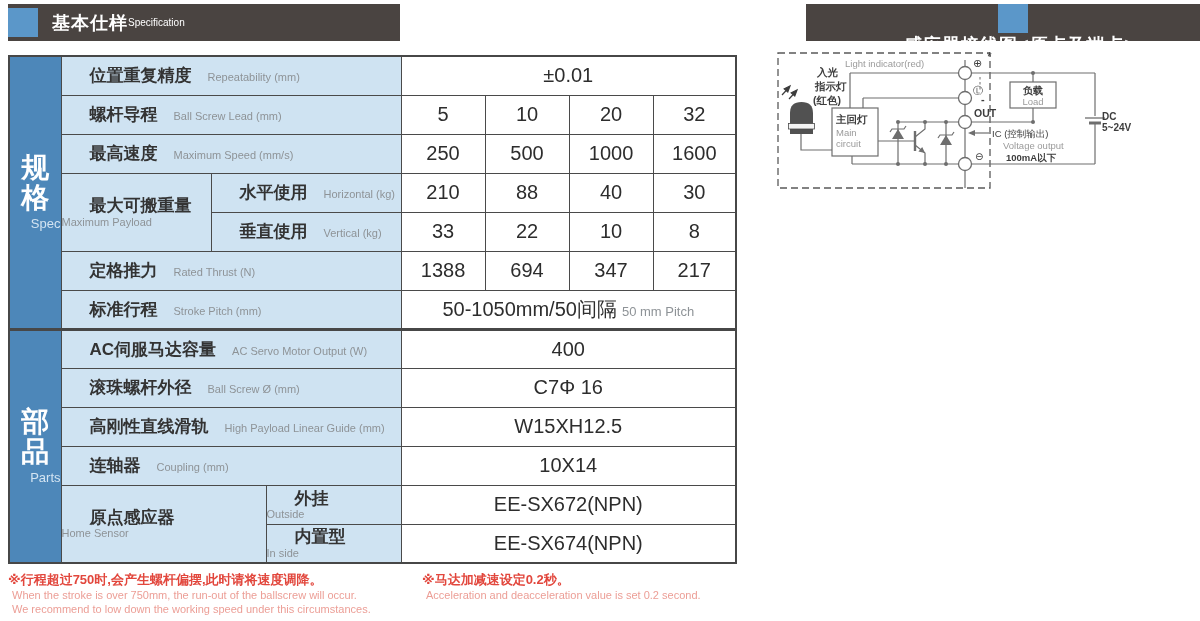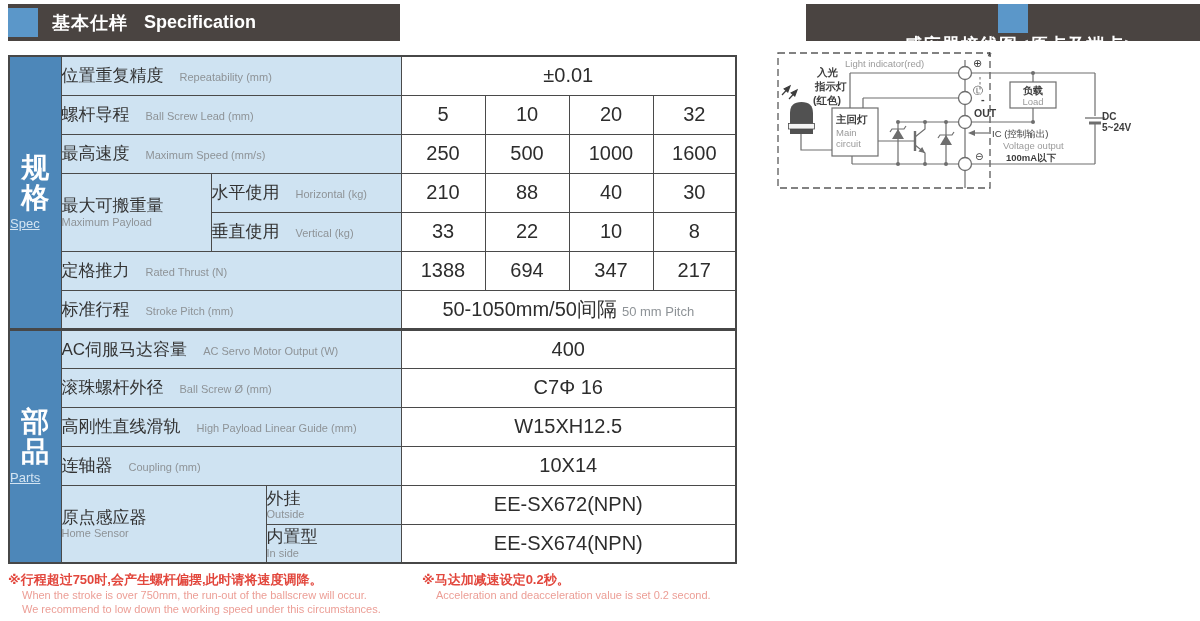--- a/index.html
+++ b/index.html
@@ -5,53 +5,53 @@
   html,body{margin:0;padding:0;}
   body{
     width:1200px;height:621px;position:relative;background:#ffffff;
     font-family:"Liberation Sans","DejaVu Sans",sans-serif;
     -webkit-font-smoothing:antialiased;
   }
   
   .hdr{position:absolute;height:37px;background:#4a4441;display:flex;align-items:center;color:#fff;overflow:hidden;}
   .hdr .sq{width:30px;height:29px;background:#5b97c9;flex:0 0 auto;}
   .hdr .zh{font-size:18px;font-weight:bold;margin-left:14px;letter-spacing:1px;white-space:nowrap;}
-  .hdr .en{font-size:18px;font-weight:bold;margin-left:16px;white-space:nowrap;}
+  .hdr .en{font-size:10px;font-weight:normal;margin-left:0;white-space:nowrap;}
   #hdr-left{left:8px;top:4px;width:392px;}
   #hdr-right{left:806px;top:4px;width:414px;flex-direction:column;}
 
   
   table.spec{
     position:absolute;left:8px;top:55px;width:727px;
     border-collapse:collapse;table-layout:fixed;
     border:2px solid #474747;
   }
   table.spec td{border:1px solid #4a4a4a;padding:0;overflow:hidden;}
   table.spec tr{height:39px;}
   tr.section-split td{border-top:3px solid #474747;}
 
   td.colhead{background:#4d87b9;text-align:center;vertical-align:middle;}
   .vzh{width:30px;margin:0 auto;font-size:28px;font-weight:bold;color:#fff;line-height:1.08;word-break:break-all;text-align:center;}
-  .ven{font-size:13px;color:#d3e4f2;margin-top:3px;text-align:left;text-decoration:underline;}
+  .ven{font-size:13px;color:#d3e4f2;margin-top:3px;text-align:right;}
 
   td.lbl{background:#cfe3f2;vertical-align:middle;padding-left:10px;white-space:nowrap;}
-  .lzh{font-size:17px;font-weight:normal;color:#333333;}
+  .lzh{font-size:17px;font-weight:bold;color:#333333;padding-left:28px;}
   .len{font-size:11px;color:#8e9397;margin-left:16px;}
   td.lbl .stack .lzh{display:block;line-height:1.15;}
   td.lbl .stack .len{display:block;margin-left:0;line-height:1.1;}
 
   td.val{background:#ffffff;text-align:center;vertical-align:middle;font-size:20px;color:#2d2d2d;white-space:nowrap;}
   td.val .sub{font-size:13px;color:#8e9397;margin-left:5px;}
 
   
   .note{position:absolute;white-space:nowrap;}
   #note-left{left:8px;top:571px;}
   #note-right{left:422px;top:571px;}
   .note-zh{font-size:13px;font-weight:bold;color:#e2473d;line-height:17px;}
-  .note-en{font-size:11px;color:#ec9e96;line-height:14px;margin-left:14px;}
+  .note-en{font-size:11px;color:#ec9e96;line-height:14px;margin-left:4px;}
 
   
   #diagram{position:absolute;left:775px;top:46px;}
   #diagram text{font-family:"Liberation Sans","DejaVu Sans",sans-serif;}
   .dk{fill:#3d3d3d;}
   .gy{fill:#9b9b9b;}
 </style>
 </head>
 <body>
 

